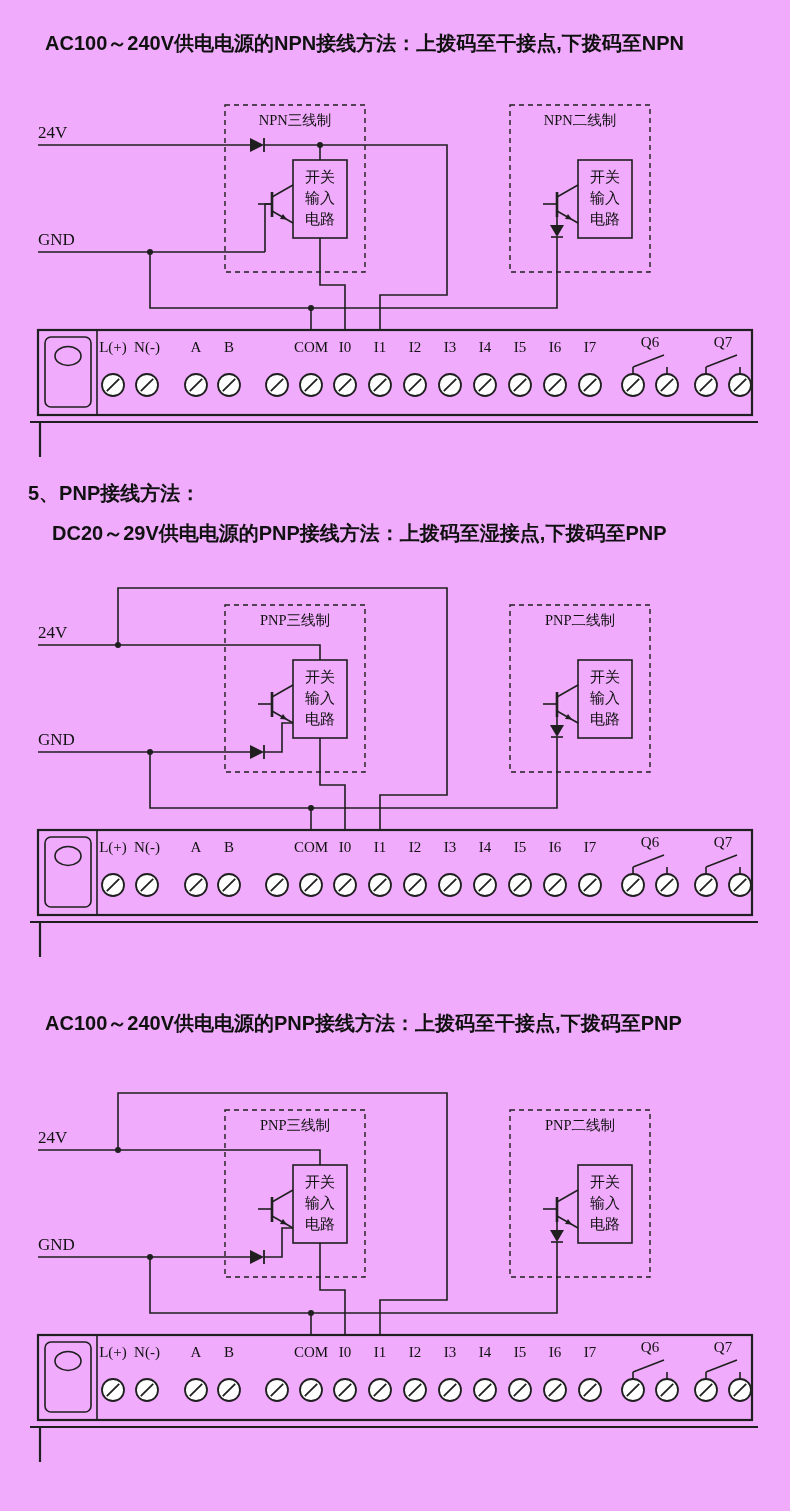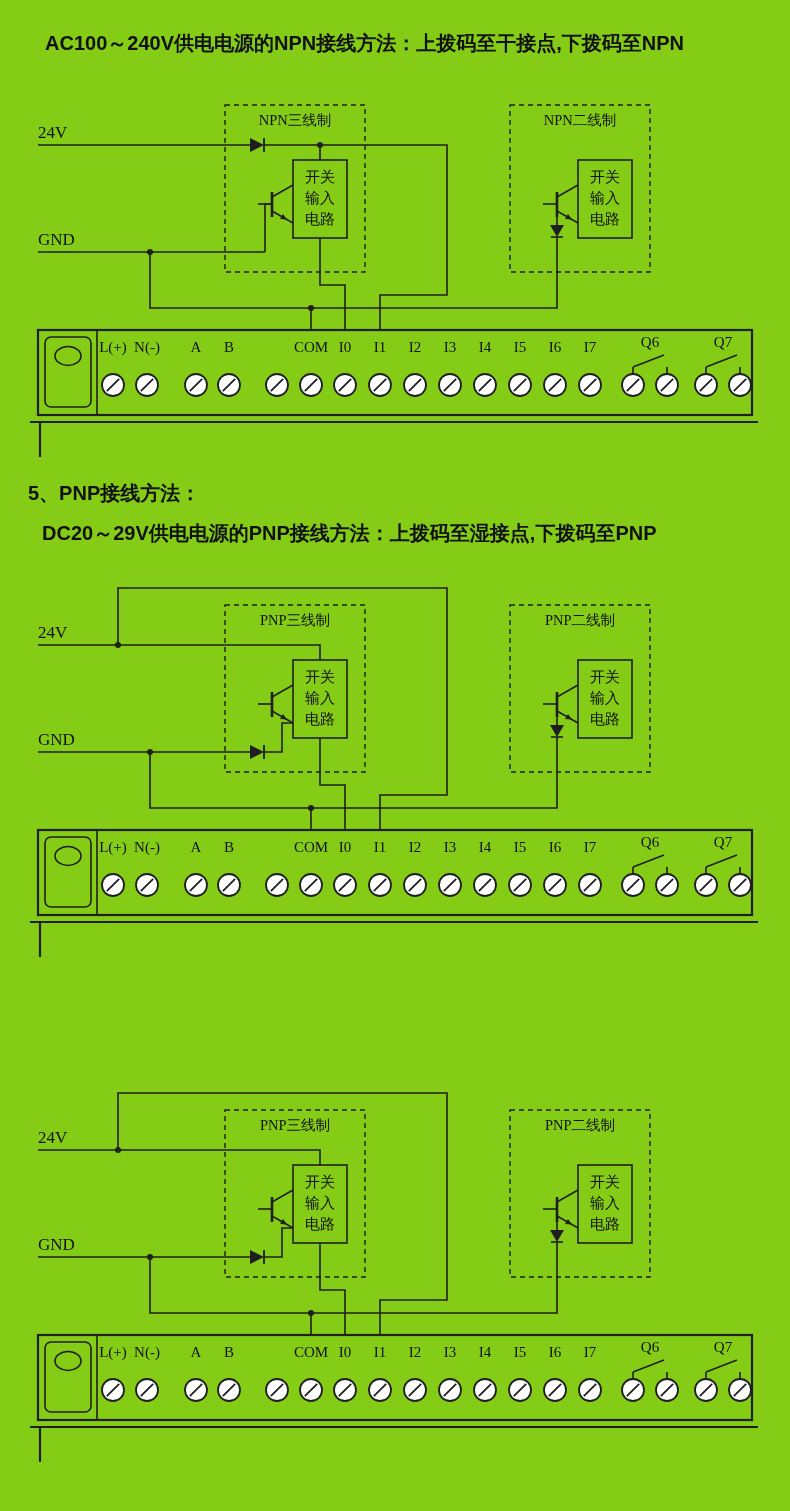--- a/index.html
+++ b/index.html
@@ -1,16 +1,16 @@
 <!DOCTYPE html>
 <html><head>
 <meta charset="utf-8">
 <style>
   html,body{margin:0;padding:0;background:#ffffff;}
-  .page{position:relative;width:790px;height:1511px;background:#84cc16;overflow:hidden;
+  .page{position:relative;width:790px;height:1511px;background:#f0abfc;overflow:hidden;
         font-family:"Liberation Sans",sans-serif;}
   .h{position:absolute;font-family:"Liberation Sans",sans-serif;font-weight:700;
      font-size:20px;color:#111111;white-space:nowrap;}
   svg.diag{position:absolute;left:0;}
   svg text{font-family:"Liberation Serif",serif;fill:#111111;}
   .t17{font-size:17px;}
   .t15{font-size:15px;}
   .t14{font-size:14.5px;}
   .mid{text-anchor:middle;}
   .w{stroke:#1f1f1f;stroke-width:1.6;fill:none;}
@@ -129,35 +129,36 @@
       <circle cx="320" cy="65" r="3" class="fillb"></circle>
       <path class="w" d="M38,172 H265 M265,172 V124 H272"></path>
     </g>
     <use href="#common"></use>
     <text x="295" y="45" class="t14 mid">NPN三线制</text>
     <text x="580" y="45" class="t14 mid">NPN二线制</text>
     <use href="#strip"></use>
   </svg>
 
   <div class="h" style="left:28px;top:480px">5、PNP接线方法：</div>
-  <div class="h" style="left:42px;top:520px">DC20～29V供电电源的PNP接线方法：上拨码至湿接点,下拨码至PNP</div>
+  <div class="h" style="left:52px;top:520px">DC20～29V供电电源的PNP接线方法：上拨码至湿接点,下拨码至PNP</div>
 
   <svg class="diag" style="top:580px" width="790" height="385" viewBox="0 0 790 385">
     <g>
       <path class="w" d="M38,65 H320 V80 M118,65 V8 H447 V215 H380 V250"></path>
       <circle cx="118" cy="65" r="3" class="fillb"></circle>
       <path class="w" d="M38,172 H250 M264,172 H282 V143 H293"></path>
       <use href="#dright" x="250" y="172"></use>
     </g>
     <use href="#common"></use>
     <text x="295" y="45" class="t14 mid">PNP三线制</text>
     <text x="580" y="45" class="t14 mid">PNP二线制</text>
     <use href="#strip"></use>
   </svg>
 
+  <div class="h" style="left:45px;top:1010px">AC100～240V供电电源的PNP接线方法：上拨码至干接点,下拨码至PNP</div>
 
   <svg class="diag" style="top:1085px" width="790" height="385" viewBox="0 0 790 385">
     <g>
       <path class="w" d="M38,65 H320 V80 M118,65 V8 H447 V215 H380 V250"></path>
       <circle cx="118" cy="65" r="3" class="fillb"></circle>
       <path class="w" d="M38,172 H250 M264,172 H282 V143 H293"></path>
       <use href="#dright" x="250" y="172"></use>
     </g>
     <use href="#common"></use>
     <text x="295" y="45" class="t14 mid">PNP三线制</text>

